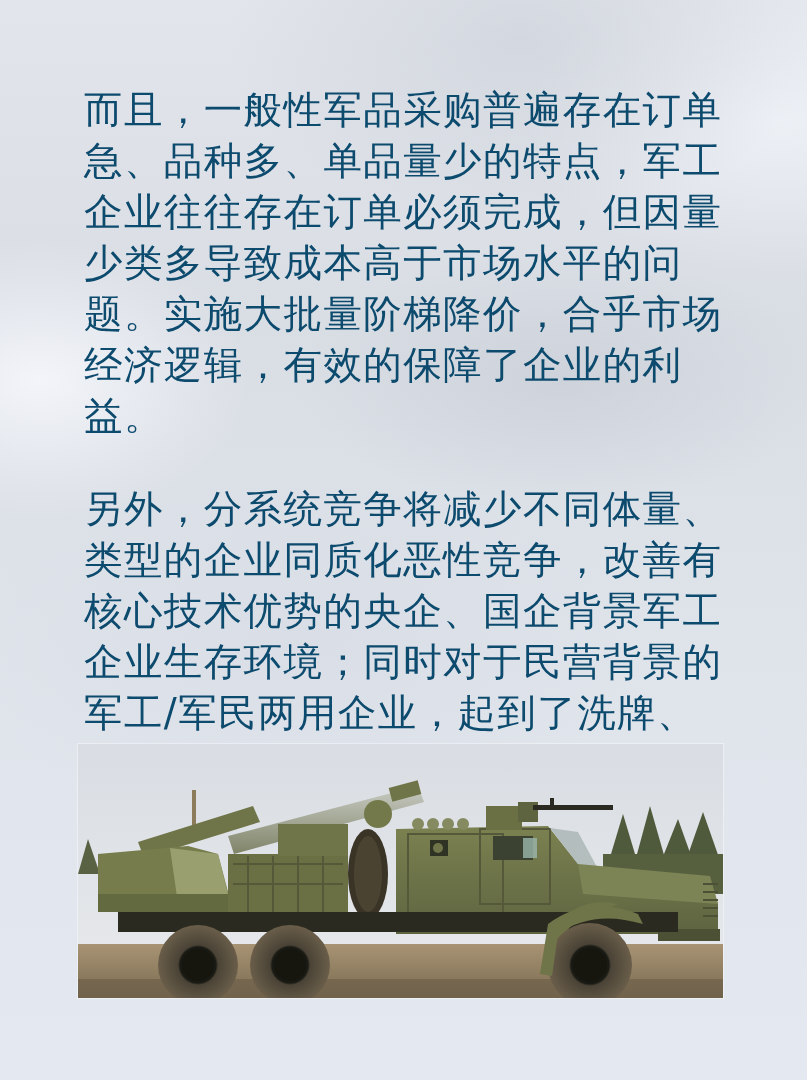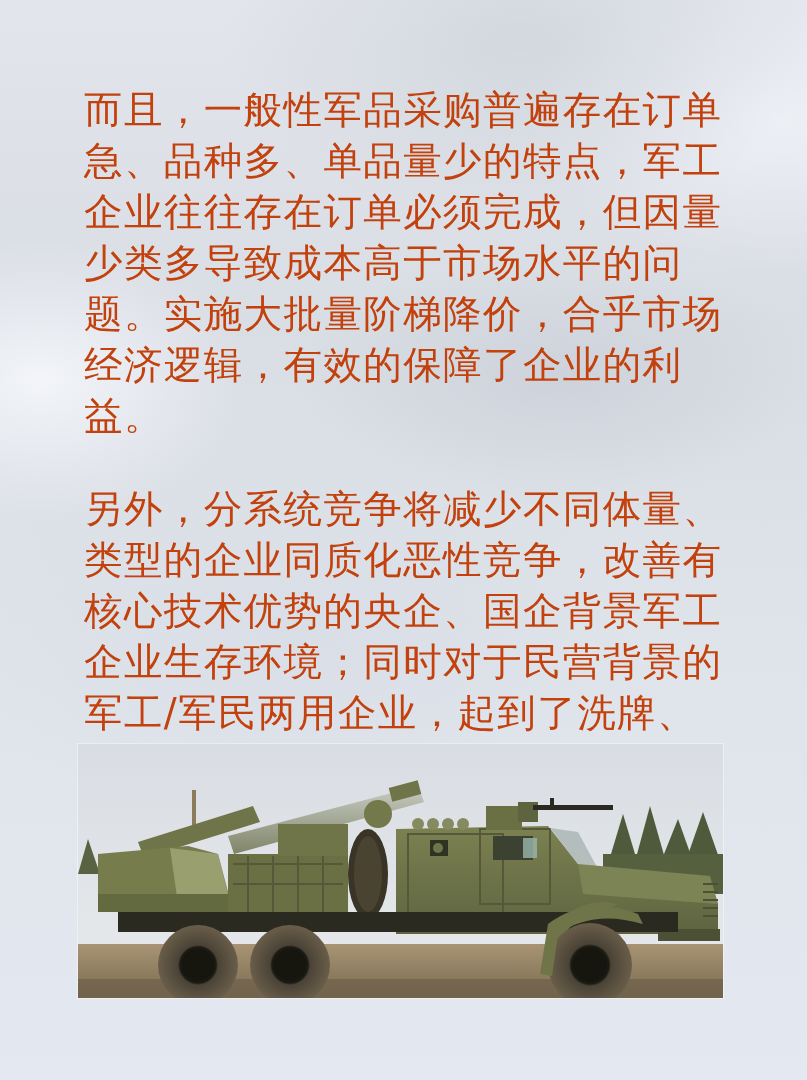--- a/index.html
+++ b/index.html
@@ -28,21 +28,21 @@
     .content {
       position: absolute;
       left: 84px;
       top: 84px;
       width: 645px;
     }
     .para {
       margin: 0;
       font-size: 38.5px;
       line-height: 51px;
-      color: #c2410c;
+      color: #0c4a6e;
       letter-spacing: 1.4px;
       word-break: break-all;
       font-weight: 500;
     }
     .para + .para {
       margin-top: 42px;
     }
     .photo {
       position: absolute;
       left: 78px;

